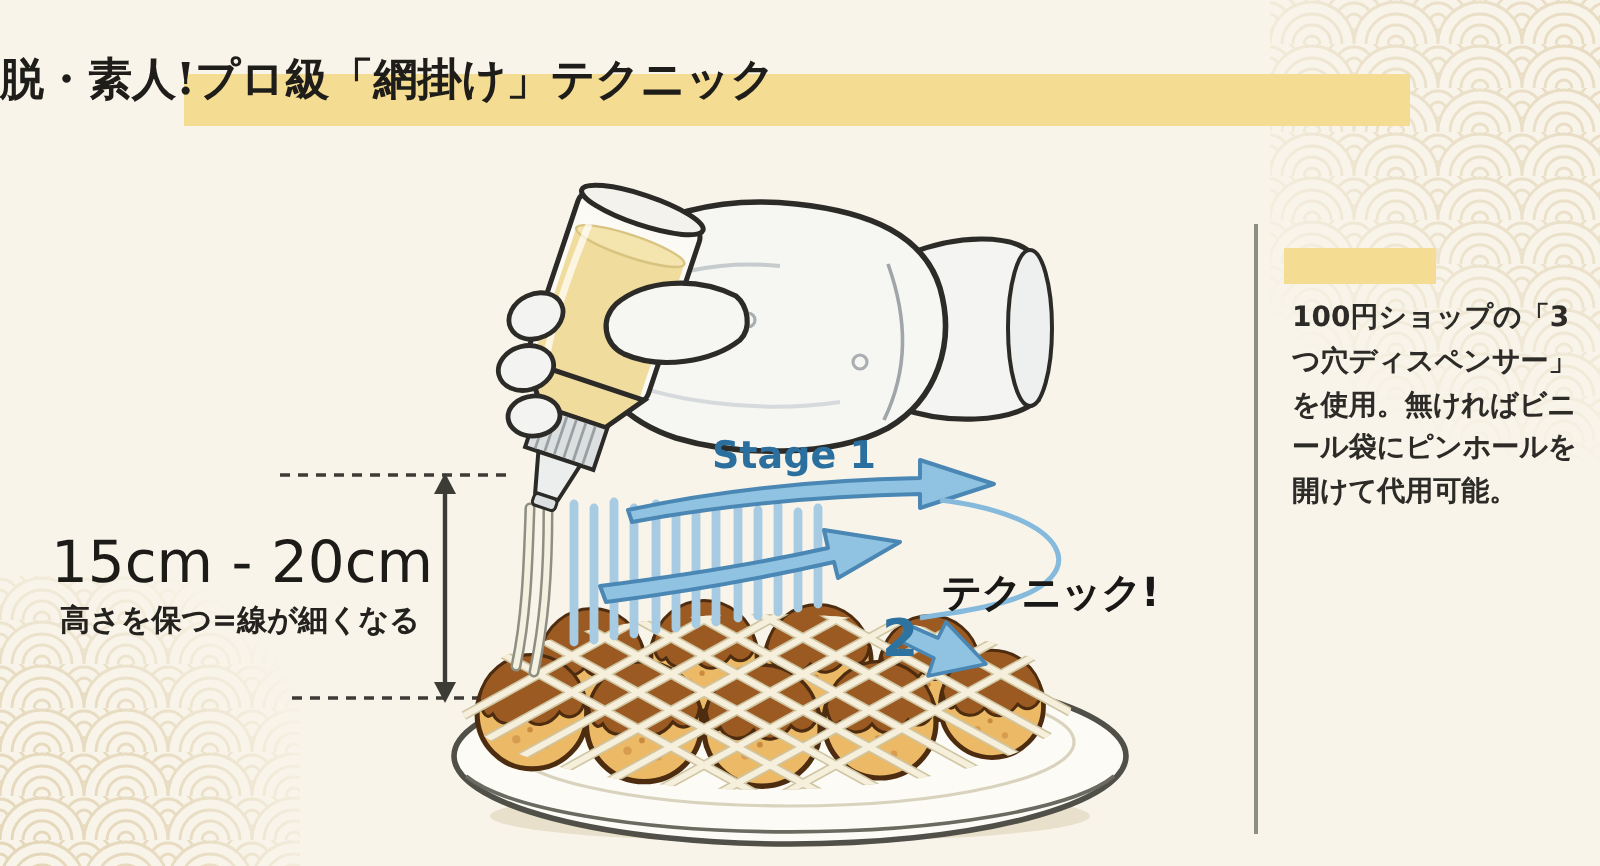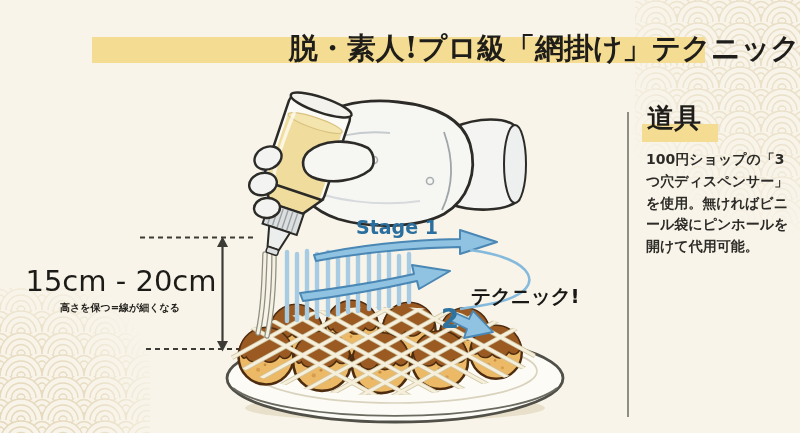--- a/index.html
+++ b/index.html
@@ -6,30 +6,30 @@
   #stage{
     position:relative;width:800px;height:433px;overflow:hidden;
     background:#f8f4e9;
     font-family:"DejaVu Sans","Liberation Sans",sans-serif;
     color:#23211d;
   }
   .abs{position:absolute;}
   
   #title-highlight{left:92px;top:37px;width:613px;height:26px;background:#f4dc92;}
   #main-title{
-    left:0;top:10px;width:800px;text-align:right;
+    left:0;top:10px;width:800px;text-align:left;
     font-family:"DejaVu Serif","Liberation Serif",serif;
-    font-weight:900;font-size:29px;letter-spacing:0px;color:#1f1d19;
+    font-weight:900;font-size:22px;letter-spacing:0px;color:#1f1d19;
     white-space:nowrap;
   }
   
   #measure-range{left:20px;top:264px;width:202px;text-align:center;
     font-size:29px;font-weight:400;color:#1c1b18;letter-spacing:0;}
   #measure-note{left:14px;top:301px;width:212px;text-align:center;
-    font-size:10px;font-weight:700;color:#24221e;}
+    font-size:15px;font-weight:700;color:#24221e;}
   
   .speed-line{width:200px;text-align:center;font-size:20px;font-weight:800;color:#191816;letter-spacing:-0.5px;}
   #speed-line1{left:425px;top:257px;}
   #speed-line2{left:425px;top:283px;}
   
   #tools-divider{left:627px;top:112px;width:2px;height:305px;background:#8f8e85;}
   #tools-highlight{left:642px;top:124px;width:76px;height:18px;background:#f4dc92;}
   #tools-heading{left:647px;top:100px;
     font-family:"DejaVu Serif","Liberation Serif",serif;
     font-weight:900;font-size:27px;color:#1f1d19;}
@@ -291,16 +291,15 @@
     <text x="441" y="328" font-size="26" font-weight="bold" fill="#2e72a0">2</text>
   </svg>
 
   <div class="abs z3" id="measure-range">15cm - 20cm</div>
   <div class="abs z3" id="measure-note">高さを保つ=線が細くなる</div>
 
   <div class="abs z3 speed-line" id="speed-line2">テクニック!</div>
 
   <div class="abs z2" id="tools-divider"></div>
   <div class="abs z2" id="tools-highlight"></div>
-  <div class="abs z3" id="tools-heading">道具</div>
   <div class="abs z3" id="tools-body">100円ショップの「3つ穴ディスペンサー」を使用。無ければビニール袋にピンホールを開けて代用可能。</div>
 
 </div>
 
 </body></html>

